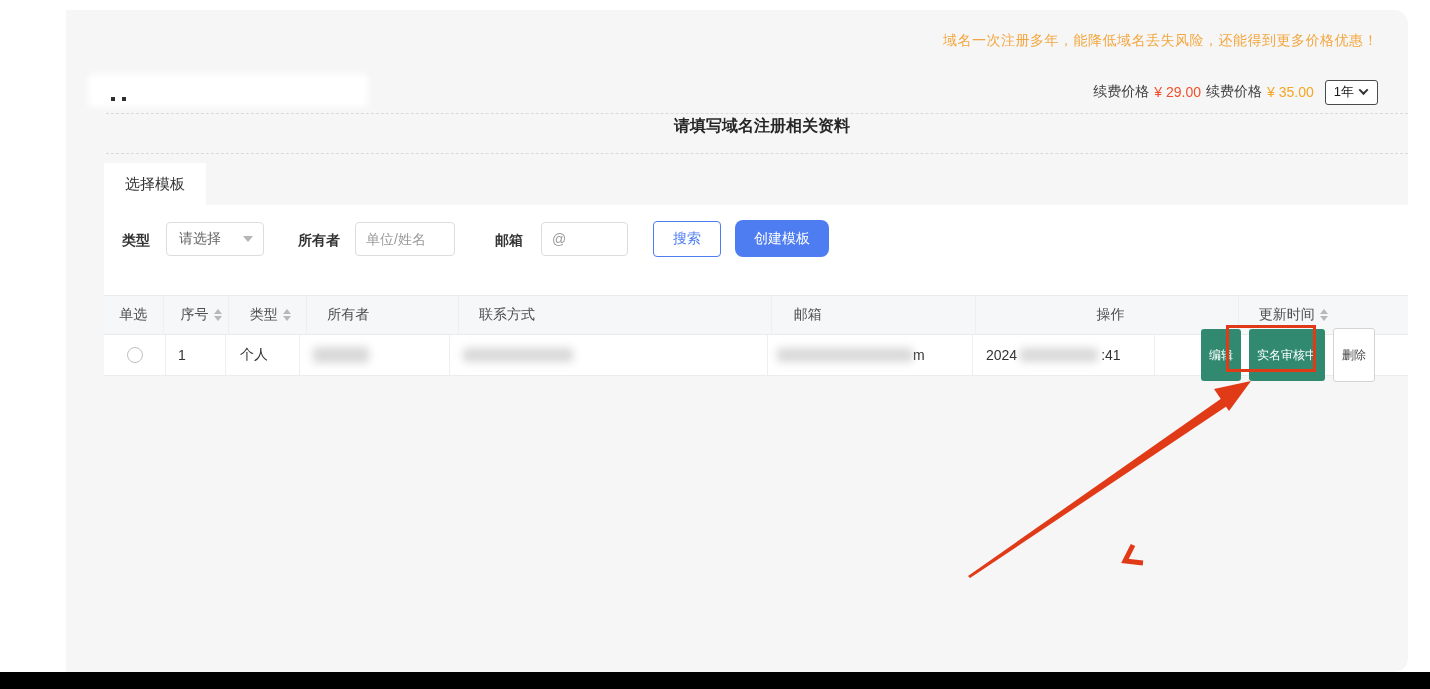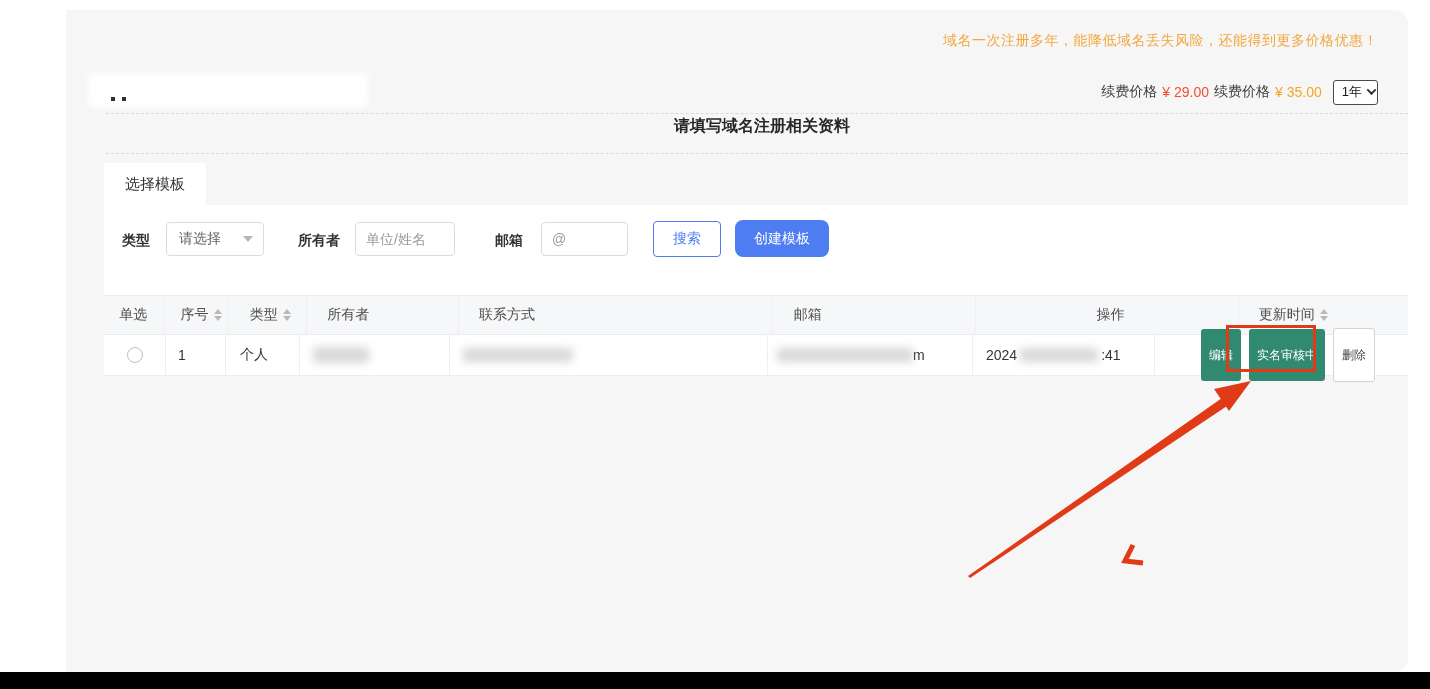--- a/index.html
+++ b/index.html
@@ -13,21 +13,21 @@
                 background:#fff; }
 
   
   .promo { position:absolute; right:30px; top:22px; font-size:14px;
            color:#f3a73f; letter-spacing:.5px; }
   .price-row { position:absolute; right:30px; top:69px; height:26px;
                display:flex; align-items:center; gap:5px; font-size:14px; color:#404040; }
   .price-red { color:#f0512c; }
   .price-orange { color:#f5a623; }
   .term-box { margin-left:6px; border:1px solid #4a4a4a; border-radius:3px;
-              background:#fff; padding:2px 2px 3px 8px; display:flex; align-items:center;
+              background:#fff; padding:2px 10px 3px 8px; display:flex; align-items:center;
               gap:6px; font-size:13px; color:#1a1a1a; cursor:pointer; }
   .chev { width:7px; height:7px; border-right:2px solid #333; border-bottom:2px solid #333;
           transform:rotate(45deg) translate(-1px,-1px); }
 
   .redacted-header { position:absolute; left:70px; top:64px; width:280px; height:33px;
                      background:#fff; filter:blur(3px); border-radius:3px; }
   .hdr-dot { position:absolute; width:4px; height:4px; background:#2e2e2e;
              filter:blur(0.5px); top:87px; }
 
   .dashed { position:absolute; left:88px; width:1312px; border-top:1px dashed #d9d9e2; }

